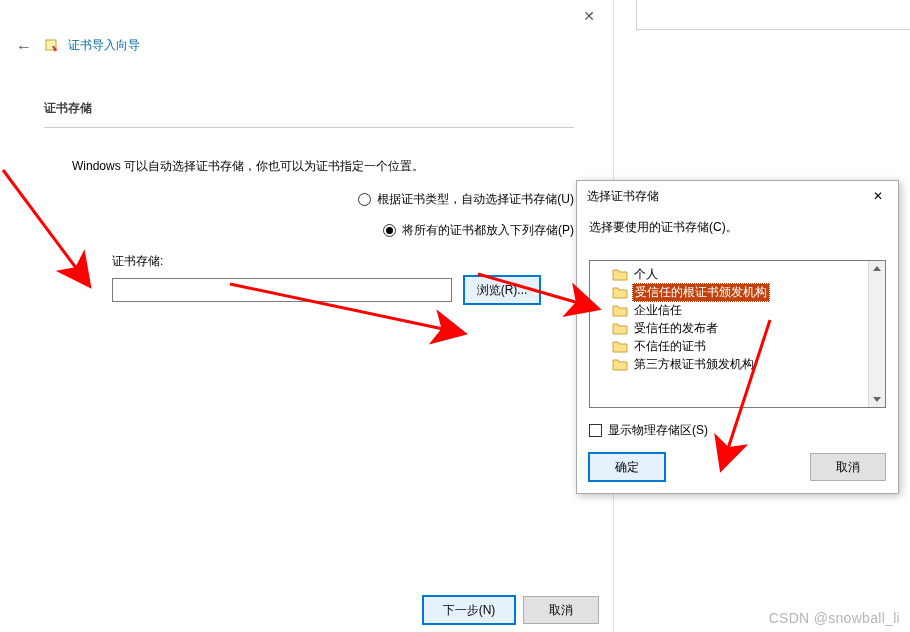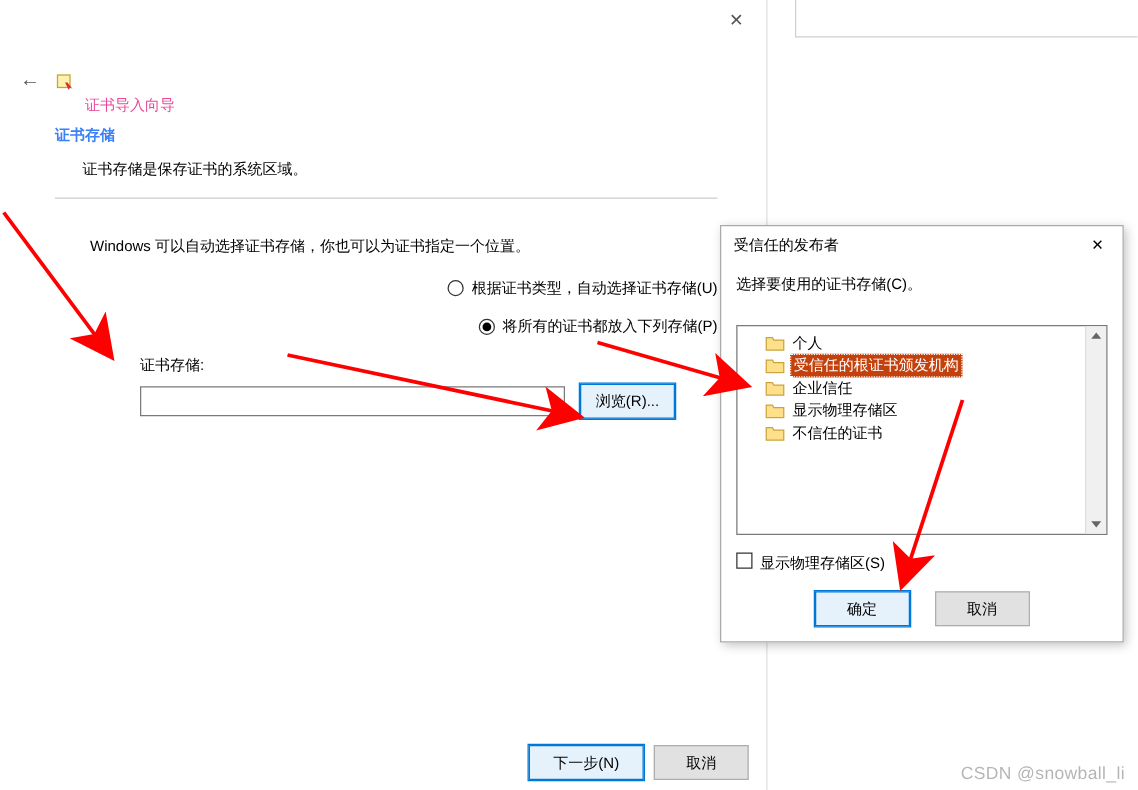--- a/index.html
+++ b/index.html
@@ -40,31 +40,30 @@
   .back-arrow {
     font-size: 16px;
     color: #555;
     padding: 0 4px;
   }
   .header-icon {
     display: inline-block;
     width: 16px; height: 16px;
   }
   .header-title {
-    color: #ec4899;
-    font-size: 12px;
-    margin-top: 40px;
+    color: #0369a1;
+    font-size: 12px;
   }
   .content {
     position: absolute;
     left: 44px; top: 100px;
     width: 530px;
   }
   .section-title {
-    color: #3b82f6;
+    color: #404040;
     font-size: 12px;
     font-weight: bold;
     margin-bottom: 10px;
   }
   .section-desc {
     margin-left: 22px;
     margin-bottom: 14px;
   }
   .hr {
     border: none;
@@ -169,21 +168,21 @@
     line-height: 28px;
   }
   .dlg-body {
     padding: 8px 12px 12px 12px;
   }
   .dlg-prompt {
     margin-bottom: 24px;
   }
   .tree {
     border: 1px solid #7a7a7a;
-    height: 168px;
+    height: 148px;
     padding: 4px 0;
     position: relative;
     overflow: hidden;
   }
   .tree-scroll {
     position: absolute;
     right: 0; top: 0; bottom: 0;
     width: 17px;
     background: #f0f0f0;
     border-left: 1px solid #ddd;
@@ -212,30 +211,31 @@
     padding: 0 2px;
   }
   .tree-label { padding: 0 2px; }
   .folder-icon {
     display: inline-flex;
     width: 16px; height: 14px;
     margin-right: 4px;
   }
   .checkbox-row {
     display: flex;
+    align-items: center;
     margin: 14px 0 14px 0;
   }
   .checkbox {
     width: 13px; height: 13px;
     border: 1px solid #333;
     margin-right: 6px;
   }
   .dlg-footer {
     display: flex;
-    justify-content: center;
+    justify-content: space-between;
     gap: 20px;
   }
   
   .arrows {
     position: absolute;
     left: 0; top: 0;
     width: 910px; height: 632px;
     pointer-events: none;
   }
   
@@ -262,21 +262,20 @@
       <svg viewBox="0 0 16 16">
           <rect x="2" y="3" width="10" height="10" fill="#fdf2b0" stroke="#c9a227"></rect>
           <path d="M10 9 l4 5 l-2 -1 l-1 2 l-3 -6" fill="#d13438"></path>
         </svg>
     </span>
     <span class="header-title">证书导入向导</span>
   </div>
 
   <div class="content">
     <div class="section-title">证书存储</div>
-    <div class="section-desc">证书存储是保存证书的系统区域。</div>
     <hr class="hr">
     <div class="instruct">Windows 可以自动选择证书存储，你也可以为证书指定一个位置。</div>
 
     <div class="radio-group">
       <div class="radio-item">
         <span class="radio"></span>
         <span>根据证书类型，自动选择证书存储(U)</span>
       </div>
       <div class="radio-item">
         <span class="radio selected"></span>
@@ -292,21 +291,21 @@
   </div>
 
   <div class="wizard-footer">
     <button class="btn btn-focus" style="min-width:92px">下一步(N)</button>
     <button class="btn">取消</button>
   </div>
 </div>
 
 <div class="dlg">
   <div class="dlg-title">
-    <span>受信任的发布者</span>
+    <span>选择证书存储</span>
     <span class="dlg-close">✕</span>
   </div>
   <div class="dlg-body">
     <div class="dlg-prompt">选择要使用的证书存储(C)。</div>
     <div class="tree">
       <div class="tree-scroll"></div>
       <div class="tree-item">
         <span class="folder-icon">
             <svg viewBox="0 0 16 14">
               <path d="M1 3 h5 l1 2 h8 v8 h-14 z" fill="#ffe08a" stroke="#caa43d"></path>
@@ -329,29 +328,37 @@
             </svg>
           </span>
         <span class="tree-label">企业信任</span>
       </div>
       <div class="tree-item">
         <span class="folder-icon">
             <svg viewBox="0 0 16 14">
               <path d="M1 3 h5 l1 2 h8 v8 h-14 z" fill="#ffe08a" stroke="#caa43d"></path>
             </svg>
           </span>
-        <span class="tree-label">显示物理存储区</span>
+        <span class="tree-label">受信任的发布者</span>
       </div>
       <div class="tree-item">
         <span class="folder-icon">
             <svg viewBox="0 0 16 14">
               <path d="M1 3 h5 l1 2 h8 v8 h-14 z" fill="#ffe08a" stroke="#caa43d"></path>
             </svg>
           </span>
         <span class="tree-label">不信任的证书</span>
+      </div>
+      <div class="tree-item">
+        <span class="folder-icon">
+            <svg viewBox="0 0 16 14">
+              <path d="M1 3 h5 l1 2 h8 v8 h-14 z" fill="#ffe08a" stroke="#caa43d"></path>
+            </svg>
+          </span>
+        <span class="tree-label">第三方根证书颁发机构</span>
       </div>
     </div>
     <div class="checkbox-row">
       <span class="checkbox"></span>
       <span>显示物理存储区(S)</span>
     </div>
     <div class="dlg-footer">
       <button class="btn btn-focus">确定</button>
       <button class="btn">取消</button>
     </div>

